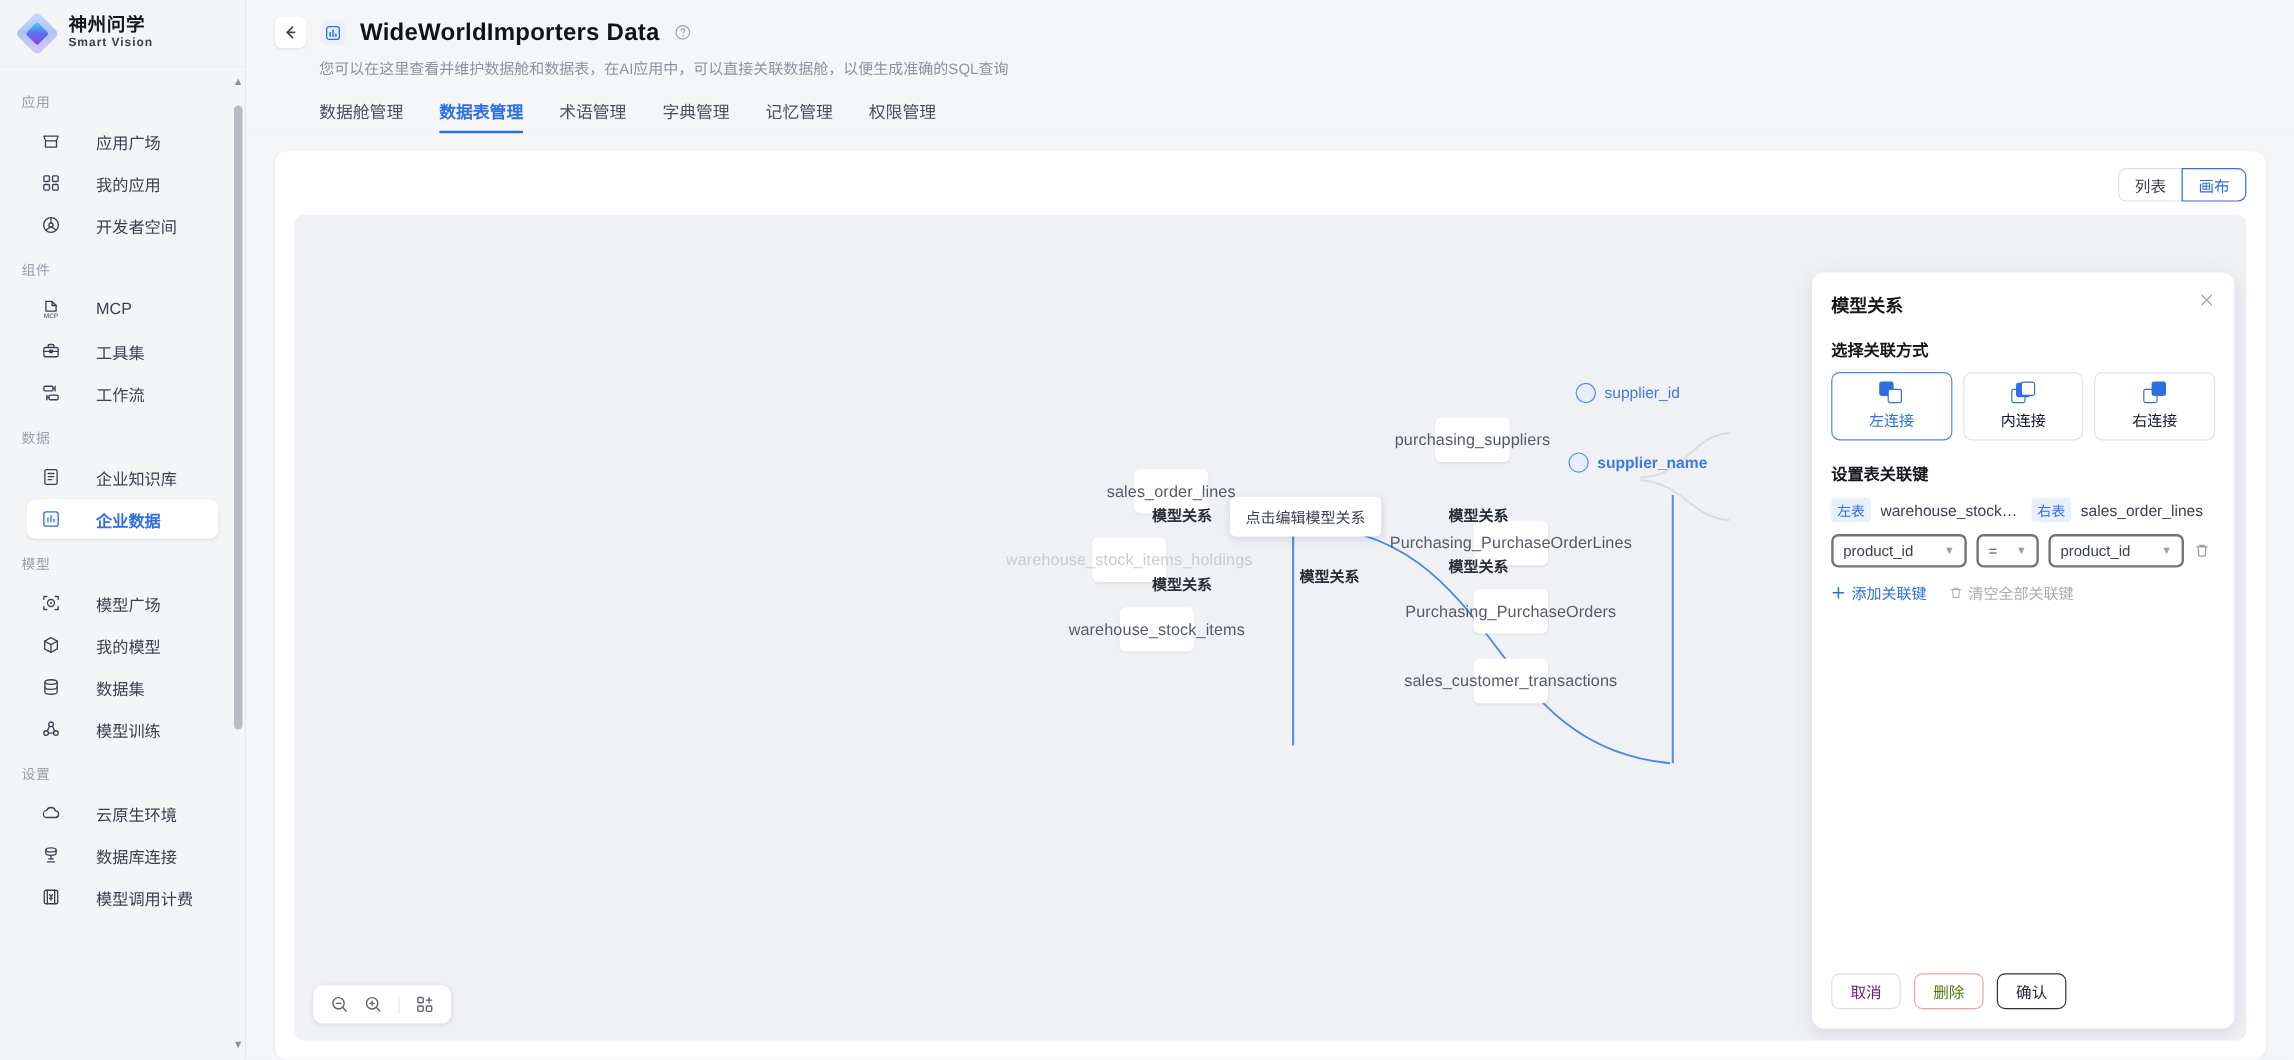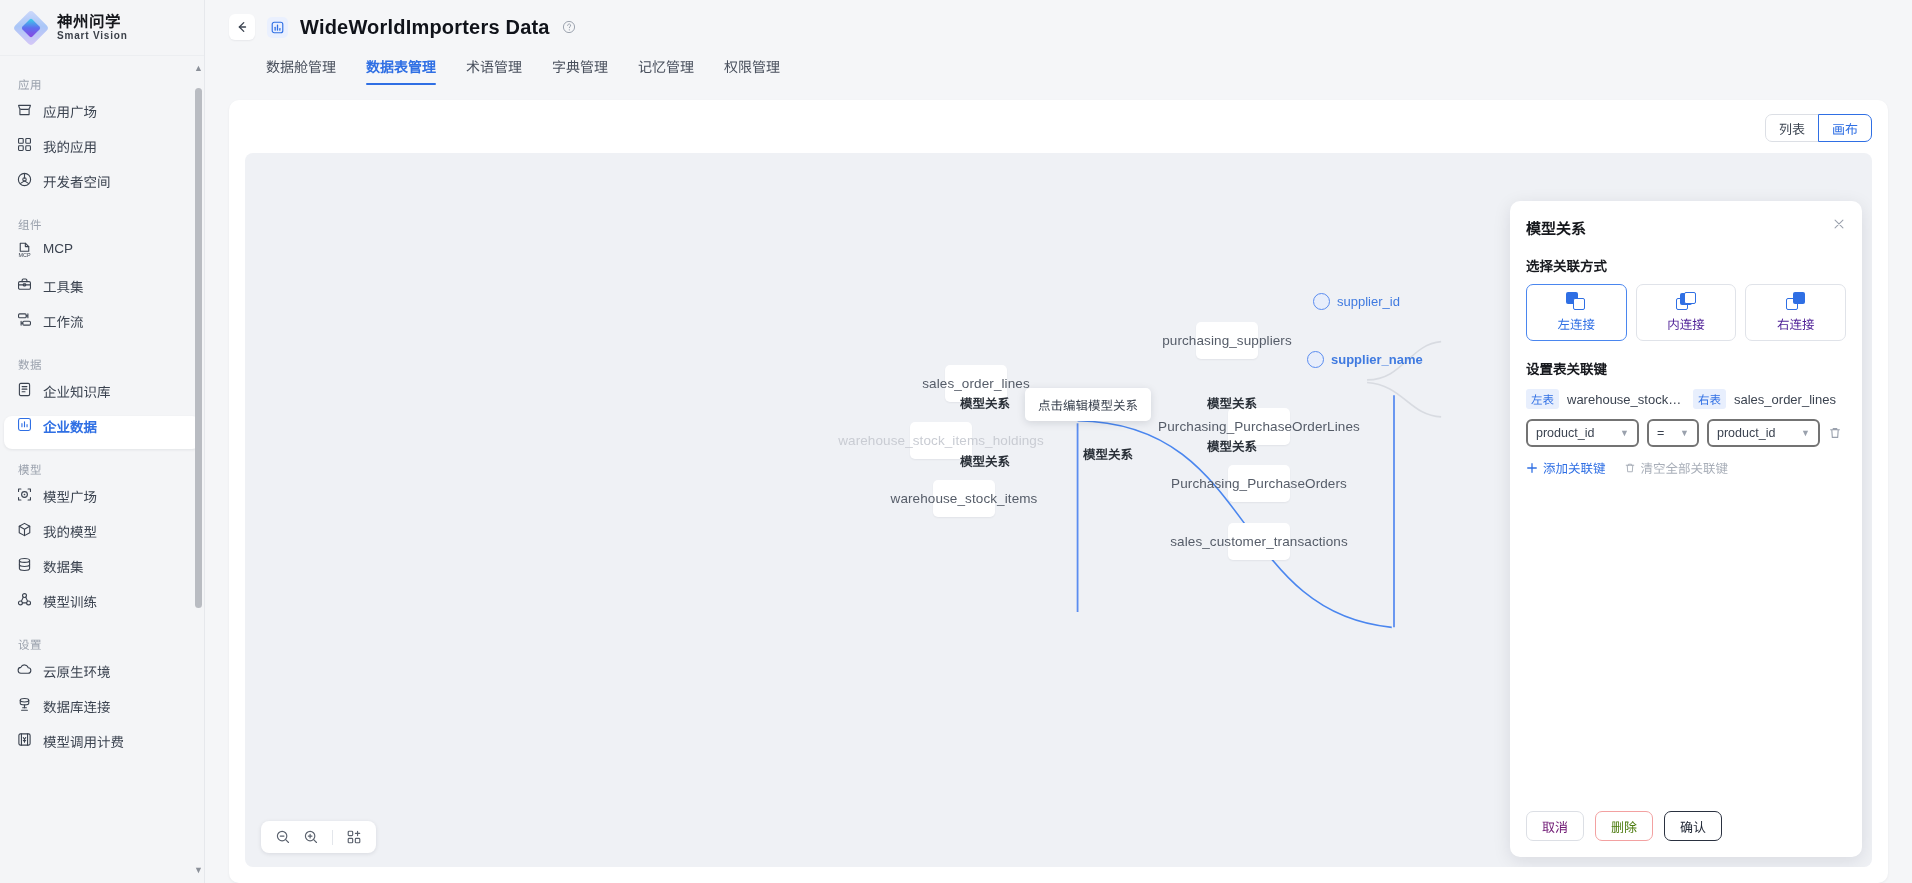--- a/index.html
+++ b/index.html
@@ -44,22 +44,22 @@
   .brand-cn { font-size: 15.5px; font-weight: 700; color: #16181d; letter-spacing: .5px; }
   .brand-en { font-size: 10px; font-weight: 700; color: #3a3f48; letter-spacing: .8px; margin-top: 1px; }
 
   .nav {
     flex: 1; overflow: hidden; padding: 10px 0 0 0; position: relative;
   }
   .nav-group-title {
     font-size: 11.5px; color: #9aa1ad; padding: 10px 0 7px 18px; letter-spacing: .4px;
   }
   .nav-item {
-    display: flex; gap: 10px;
-    height: 33px; margin: 2px 4px; padding: 0 12px;
+    display: flex; align-items: center; gap: 29px;
+    height: 33px; margin: 2px 22px; padding: 0 12px;
     border-radius: 8px; font-size: 13.5px; color: #3c4busingless;
     color: #3b4350; cursor: pointer; white-space: nowrap;
   }
   .nav-item.active {
     background: #ffffff; color: #2f6fe4; font-weight: 700;
     box-shadow: 0 1px 3px rgba(16,24,40,.08);
   }
   .nav-item .ico { width: 17px; height: 17px; flex: 0 0 17px; display: block; }
   .nav-item .ico svg { display: block; }
   .scrollbar {
@@ -184,21 +184,21 @@
   .rel-close { color: #9aa1ad; cursor: pointer; line-height: 1; }
   .rel-section-title { font-size: 13.5px; font-weight: 700; color: #16181d; margin: 17px 0 9px 0; }
 
   .join-row { display: flex; gap: 9px; }
   .join-opt {
     flex: 1; height: 57px; border: 1px solid #e0e3e9; border-radius: 7px;
     display: flex; flex-direction: column; align-items: center; justify-content: center; gap: 4px;
     cursor: pointer; background: #fff;
   }
   .join-opt.active { border-color: #4a86ef; }
-  .join-opt .jlabel { font-size: 12.5px; color: #4c1d95; }
+  .join-opt .jlabel { font-size: 12.5px; color: #0f172a; }
   .join-opt.active .jlabel { color: #2f6fe4; }
   .join-ico { width: 22px; height: 18px; position: relative; }
   .join-ico i { position: absolute; display: block; width: 12px; height: 12px; border-radius: 2px; }
   .sq-fill { background: #2f6fe4; }
   .sq-out { border: 1.6px solid #2f6fe4; background: #fff; }
 
   .tbl-row { display: flex; align-items: center; gap: 8px; margin-top: 2px; }
   .tag {
     background: #e8effd; color: #2f6fe4; font-size: 11.5px;
     padding: 2px 5px; border-radius: 3px; white-space: nowrap;
@@ -429,20 +429,21 @@
         </div>
         <div class="page-title">WideWorldImporters Data</div>
         <div class="help-icon">
           <svg width="14" height="14" viewBox="0 0 16 16" fill="none">
             <circle cx="8" cy="8" r="6.4" stroke="#9aa1ad" stroke-width="1.1"></circle>
             <path d="M6.4 6.2a1.7 1.7 0 113 1.1c-.5.45-1 .75-1 1.5" stroke="#9aa1ad" stroke-width="1.1" stroke-linecap="round"></path>
             <circle cx="8.4" cy="11.2" r=".75" fill="#9aa1ad"></circle>
           </svg>
         </div>
       </div>
+      <div class="page-sub">您可以在这里查看并维护数据舱和数据表，在AI应用中，可以直接关联数据舱，以便生成准确的SQL查询</div>
       <div class="tabs" id="tabs">
           <div class="tab">数据舱管理</div>
           <div class="tab active">数据表管理</div>
           <div class="tab">术语管理</div>
           <div class="tab">字典管理</div>
           <div class="tab">记忆管理</div>
           <div class="tab">权限管理</div>
         </div>
     </div>
 

